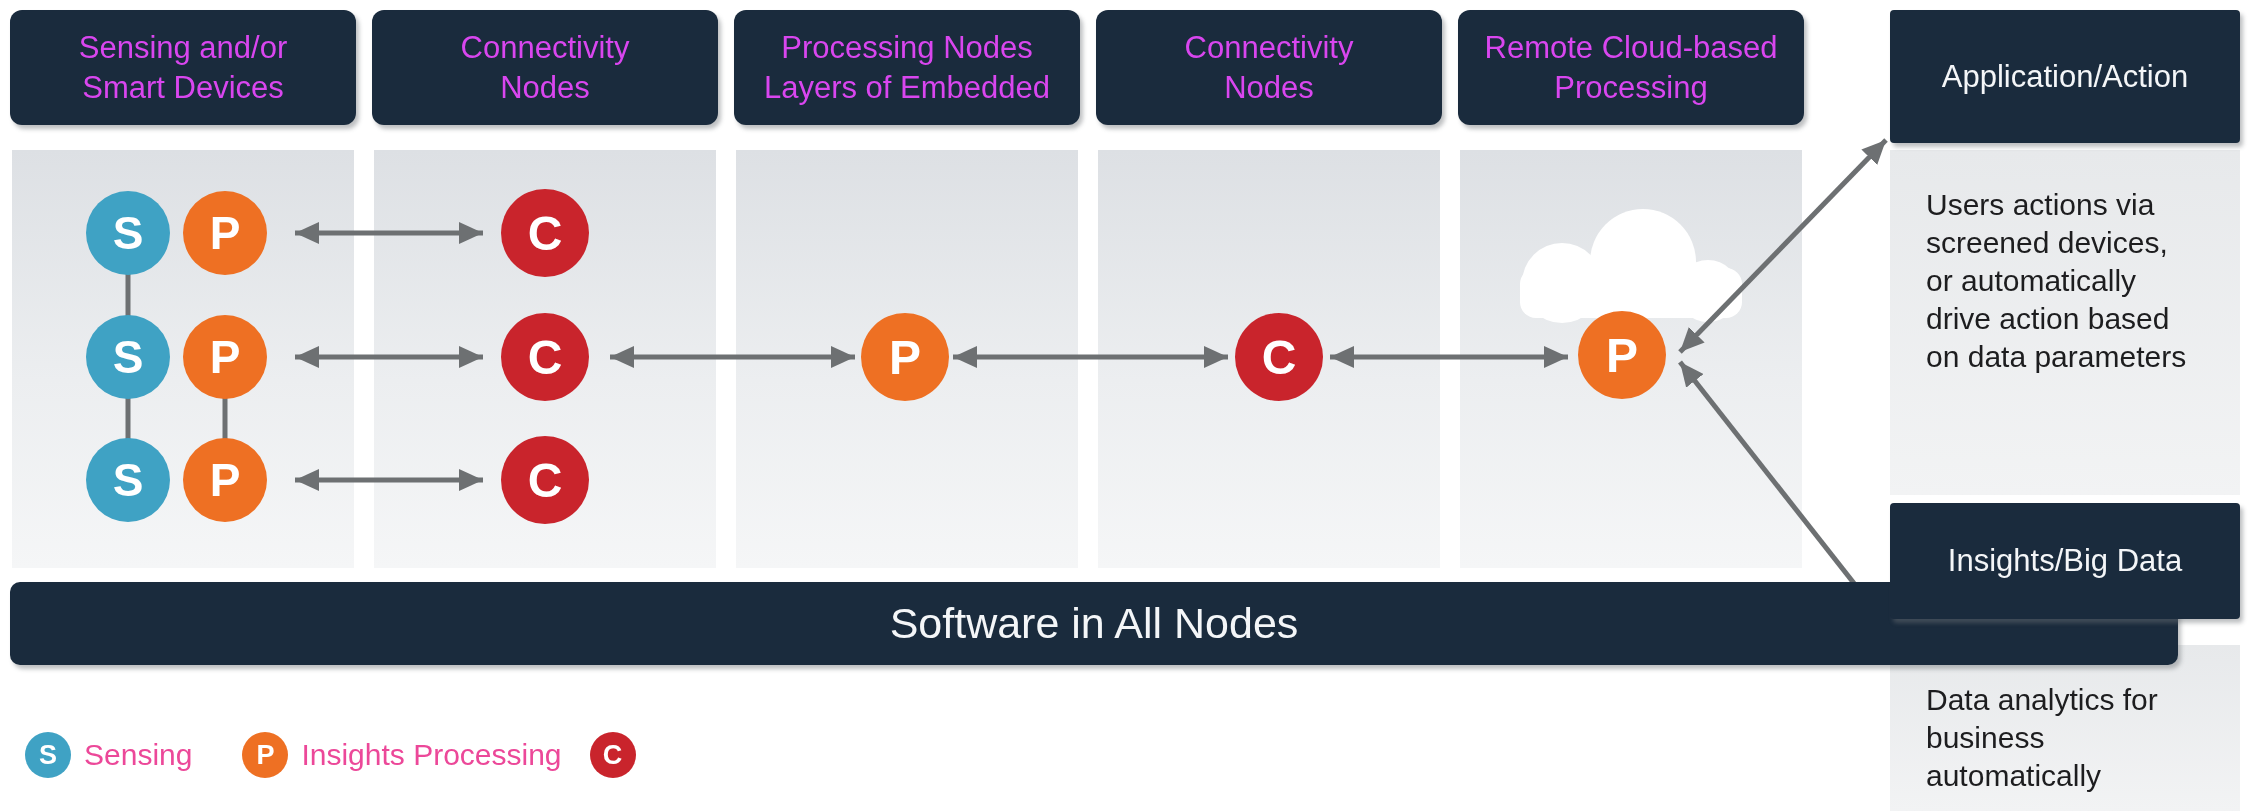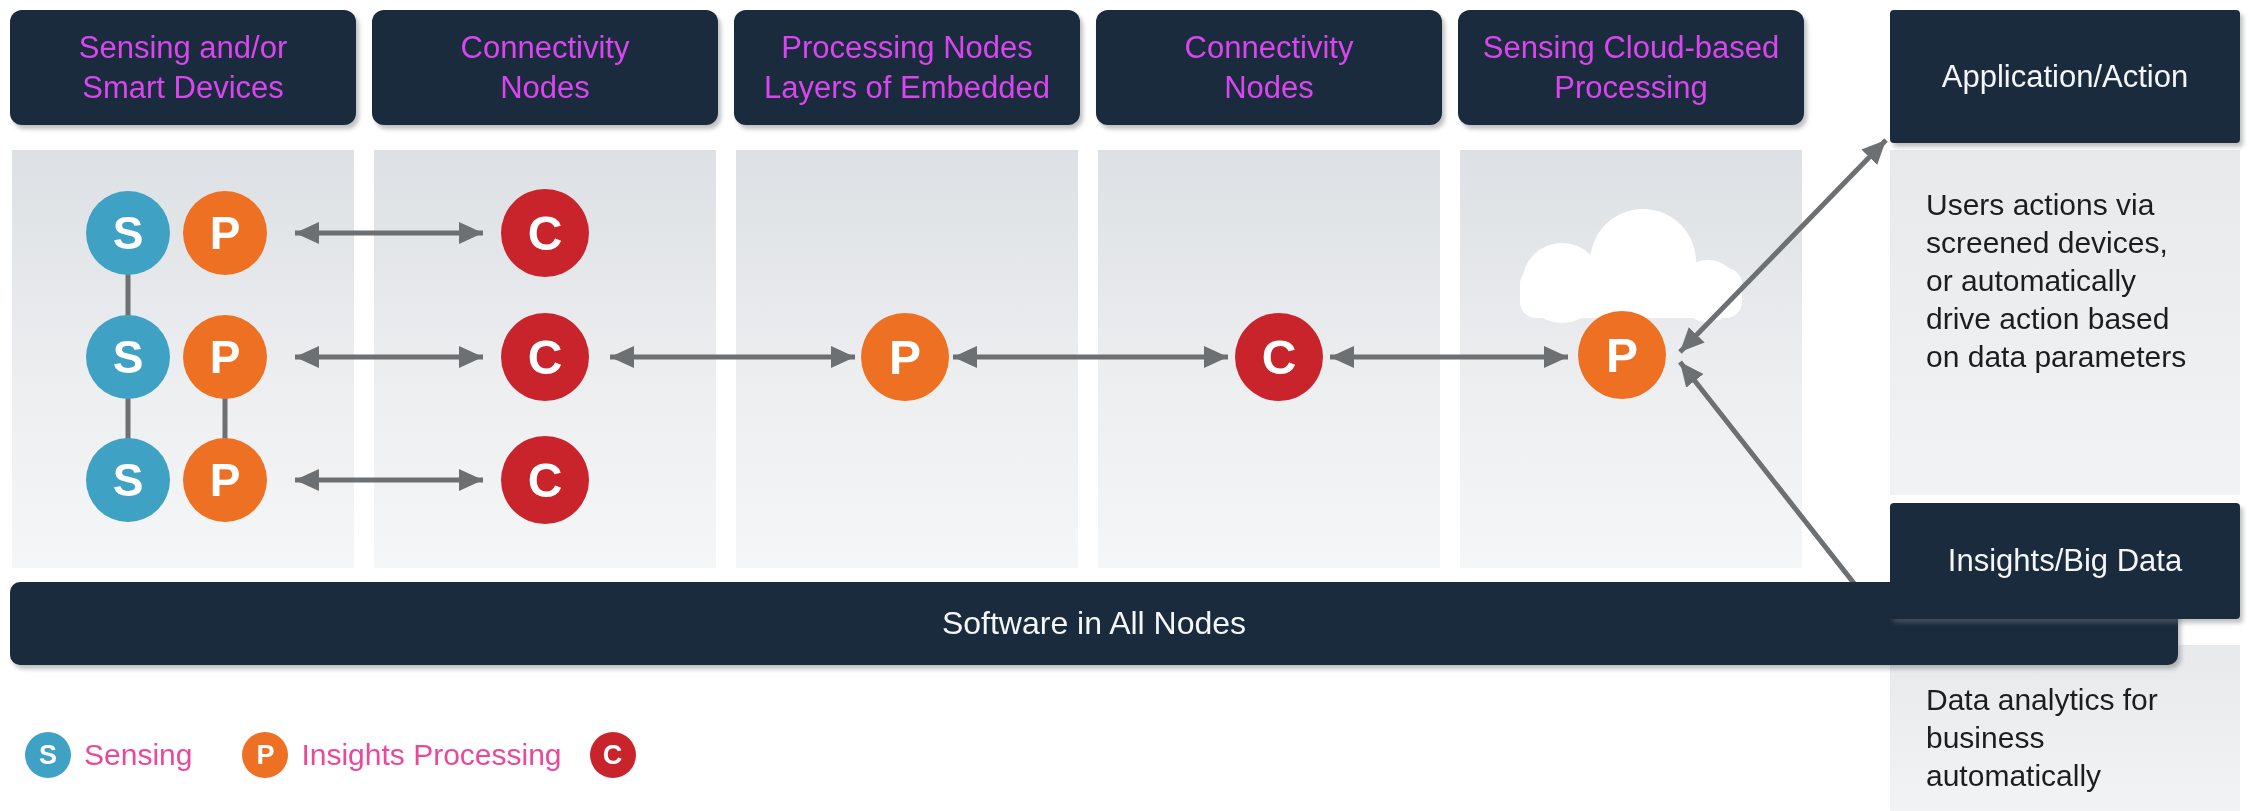--- a/index.html
+++ b/index.html
@@ -31,21 +31,21 @@
     position:absolute;left:1890px;width:350px;
     background:linear-gradient(180deg,#e7e9eb 0%,#f2f3f4 100%);
     color:#1d1d1f;font-size:30px;line-height:38px;
     z-index:1;
   }
   .rp-body .txt{padding:36px 52px 0 36px;}
   .software-bar{
     position:absolute;left:10px;top:582px;width:2168px;height:83px;
     background:#1a2b3d;border-radius:10px;
     display:flex;align-items:center;justify-content:center;
-    color:#f4f6f8;font-size:32px;
+    color:#f4f6f8;font-size:43px;
     box-shadow:3px 4px 4px rgba(110,115,120,.45);
     z-index:2;
   }
   .diagram-svg{position:absolute;left:0;top:0;z-index:2;}
   .node{
     position:absolute;border-radius:50%;
     display:flex;align-items:center;justify-content:center;
     color:#ffffff;font-weight:bold;font-size:46px;
     z-index:4;
   }
@@ -88,21 +88,21 @@
   </div>
   <div class="col-header" style="left:734px">
     <span>Processing Nodes</span>
     <span>Layers of Embedded</span>
   </div>
   <div class="col-header" style="left:1096px">
     <span>Connectivity</span>
     <span>Nodes</span>
   </div>
   <div class="col-header" style="left:1458px">
-    <span>Sensing Cloud-based</span>
+    <span>Remote Cloud-based</span>
     <span>Processing</span>
   </div>
 
   <svg class="diagram-svg" width="2252" height="811" viewBox="0 0 2252 811">
     <defs>
       <marker id="arw" markerUnits="userSpaceOnUse" markerWidth="26" markerHeight="22" refX="24" refY="11" orient="auto-start-reverse">
         <path d="M0,0 L24,11 L0,22 Z" fill="#6d7072"></path>
       </marker>
     </defs>
 

